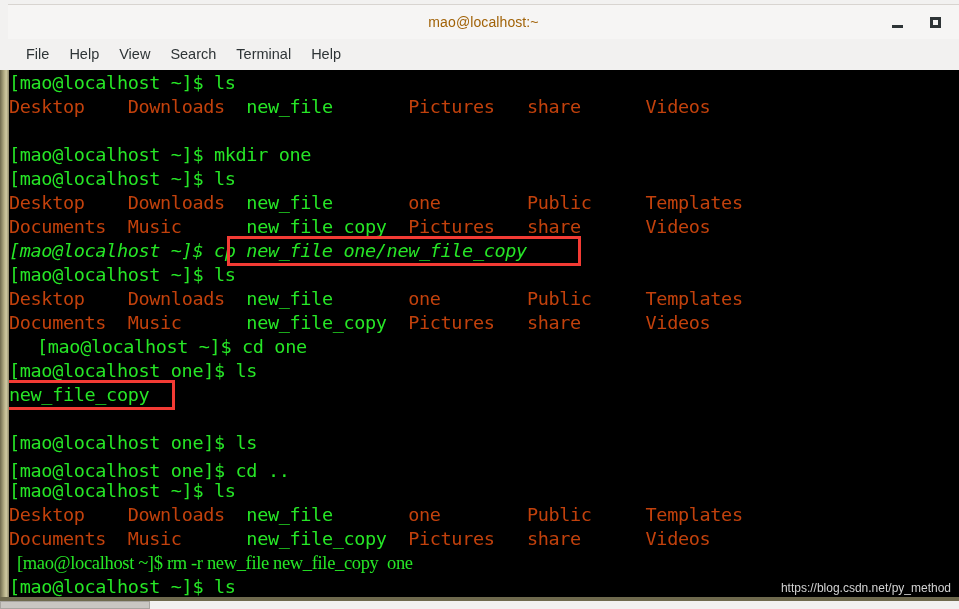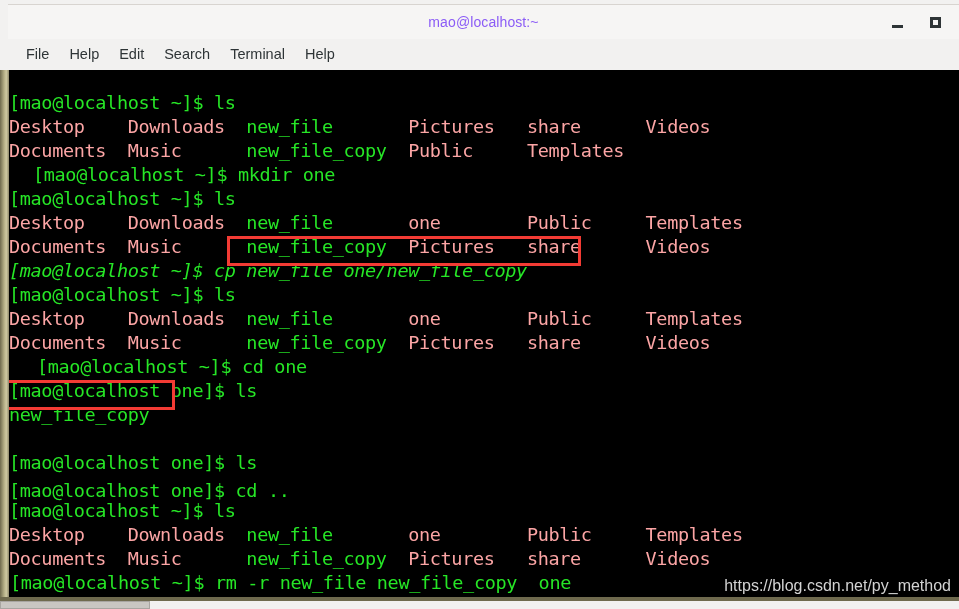--- a/index.html
+++ b/index.html
@@ -30,21 +30,21 @@
     height: 35px;
     background: #f6f5f4;
     border-top: 1px solid #d8d4d0;
     box-sizing: border-box;
     display: flex;
     align-items: center;
     justify-content: center;
   }
   .titlebar-title {
     font-size: 14px;
-    color: #8b5cf6;
+    color: #a16207;
     font-family: "Liberation Sans", sans-serif;
     letter-spacing: 0.1px;
   }
   .winbuttons {
     position: absolute;
     right: 14px;
     top: 0;
     height: 35px;
     display: flex;
     align-items: center;
@@ -131,41 +131,40 @@
 
   .line {
     position: absolute;
     left: 0;
     height: 24px;
     line-height: 24px;
     white-space: pre;
     font-family: "DejaVu Sans Mono", "Liberation Mono", monospace;
     font-size: 18.5px;
     letter-spacing: -0.35px;
-    margin-top: 20px;
   }
   .g { color: #26e626; }
-  .b { color: #fca5a5; }
+  .b { color: #c2410c; }
 
   
   .redbox {
     position: absolute;
     border: 3px solid #f33b34;
     box-sizing: border-box;
     pointer-events: none;
     background: transparent;
   }
 
   
   .watermark {
     position: absolute;
     right: 8px;
     bottom: 6px;
     font-family: "Liberation Sans", sans-serif;
-    font-size: 16px;
+    font-size: 12px;
     color: #d3d3d3;
     white-space: nowrap;
   }
 
   
   .taskbar {
     position: absolute;
     left: 0;
     top: 601px;
     width: 959px;
@@ -196,49 +195,48 @@
       </div>
       <div class="winbtn">
         <div class="max-glyph"></div>
       </div>
     </div>
   </div>
 
   <div class="menubar" id="menubar">
       <div class="menu-item">File</div>
       <div class="menu-item">Help</div>
-      <div class="menu-item">Edit</div>
+      <div class="menu-item">View</div>
       <div class="menu-item">Search</div>
       <div class="menu-item">Terminal</div>
       <div class="menu-item">Help</div>
     </div>
 
   <div class="term-outer">
     <div class="term-leftborder"></div>
     <div class="term-screen" id="screen">
         <div class="line" style="top: 1px; left: 0px;"><span class="g">[mao@localhost ~]$ </span><span class="g">ls</span></div>
         <div class="line" style="top: 25px; left: 0px;"><span class="b">Desktop</span><span class="g">    </span><span class="b">Downloads</span><span class="g">  </span><span class="g">new_file</span><span class="g">       </span><span class="b">Pictures</span><span class="g">   </span><span class="b">share</span><span class="g">      </span><span class="b">Videos</span></div>
-        <div class="line" style="top: 49px; left: 0px;"><span class="b">Documents</span><span class="g">  </span><span class="b">Music</span><span class="g">      </span><span class="g">new_file_copy</span><span class="g">  </span><span class="b">Public</span><span class="g">     </span><span class="b">Templates</span></div>
-        <div class="line" style="top: 73px; left: 0px; padding-left: 24px;"><span class="g">[mao@localhost ~]$ </span><span class="g">mkdir one</span></div>
+        <div class="line" style="top: 73px; left: 0px;"><span class="g">[mao@localhost ~]$ </span><span class="g">mkdir one</span></div>
         <div class="line" style="top: 97px; left: 0px;"><span class="g">[mao@localhost ~]$ </span><span class="g">ls</span></div>
         <div class="line" style="top: 121px; left: 0px;"><span class="b">Desktop</span><span class="g">    </span><span class="b">Downloads</span><span class="g">  </span><span class="g">new_file</span><span class="g">       </span><span class="b">one</span><span class="g">        </span><span class="b">Public</span><span class="g">     </span><span class="b">Templates</span></div>
         <div class="line" style="top: 145px; left: 0px;"><span class="b">Documents</span><span class="g">  </span><span class="b">Music</span><span class="g">      </span><span class="g">new_file_copy</span><span class="g">  </span><span class="b">Pictures</span><span class="g">   </span><span class="b">share</span><span class="g">      </span><span class="b">Videos</span></div>
         <div class="line" style="top: 169px; left: 0px; font-style: italic;"><span class="g">[mao@localhost ~]$ </span><span class="g">cp new_file one/new_file_copy</span></div>
         <div class="line" style="top: 193px; left: 0px;"><span class="g">[mao@localhost ~]$ </span><span class="g">ls</span></div>
         <div class="line" style="top: 217px; left: 0px;"><span class="b">Desktop</span><span class="g">    </span><span class="b">Downloads</span><span class="g">  </span><span class="g">new_file</span><span class="g">       </span><span class="b">one</span><span class="g">        </span><span class="b">Public</span><span class="g">     </span><span class="b">Templates</span></div>
         <div class="line" style="top: 241px; left: 0px;"><span class="b">Documents</span><span class="g">  </span><span class="b">Music</span><span class="g">      </span><span class="g">new_file_copy</span><span class="g">  </span><span class="b">Pictures</span><span class="g">   </span><span class="b">share</span><span class="g">      </span><span class="b">Videos</span></div>
         <div class="line" style="top: 265px; left: 0px; padding-left: 28px;"><span class="g">[mao@localhost ~]$ </span><span class="g">cd one</span></div>
         <div class="line" style="top: 289px; left: 0px;"><span class="g">[mao@localhost one]$ </span><span class="g">ls</span></div>
         <div class="line" style="top: 313px; left: 0px;"><span class="g">new_file_copy</span></div>
         <div class="line" style="top: 361px; left: 0px;"><span class="g">[mao@localhost one]$ </span><span class="g">ls</span></div>
         <div class="line" style="top: 389px; left: 0px;"><span class="g">[mao@localhost one]$ </span><span class="g">cd ..</span></div>
         <div class="line" style="top: 409px; left: 0px;"><span class="g">[mao@localhost ~]$ </span><span class="g">ls</span></div>
         <div class="line" style="top: 433px; left: 0px;"><span class="b">Desktop</span><span class="g">    </span><span class="b">Downloads</span><span class="g">  </span><span class="g">new_file</span><span class="g">       </span><span class="b">one</span><span class="g">        </span><span class="b">Public</span><span class="g">     </span><span class="b">Templates</span></div>
         <div class="line" style="top: 457px; left: 0px;"><span class="b">Documents</span><span class="g">  </span><span class="b">Music</span><span class="g">      </span><span class="g">new_file_copy</span><span class="g">  </span><span class="b">Pictures</span><span class="g">   </span><span class="b">share</span><span class="g">      </span><span class="b">Videos</span></div>
-        <div class="line" style="top: 481px; left: 1px;"><span class="g">[mao@localhost ~]$ </span><span class="g">rm -r new_file new_file_copy  one</span></div>
+        <div class="line" style="top: 481px; left: 8px; font-family: Liberation Serif, serif;"><span class="g">[mao@localhost ~]$ </span><span class="g">rm -r new_file new_file_copy  one</span></div>
         <div class="line" style="top: 505px; left: 0px;"><span class="g">[mao@localhost ~]$ </span><span class="g">ls</span></div>
         <div class="redbox" style="left: 217.78px; width: 354.6px; top: 166px; height: 30px;"></div>
         <div class="redbox" style="left: -3px; width: 168.68px; top: 310px; height: 30px;"></div>
       </div>
     <div class="term-bottomedge"></div>
     <div class="watermark">https://blog.csdn.net/py_method</div>
   </div>
 
   <div class="taskbar">
     <div class="taskbar-item"></div>

